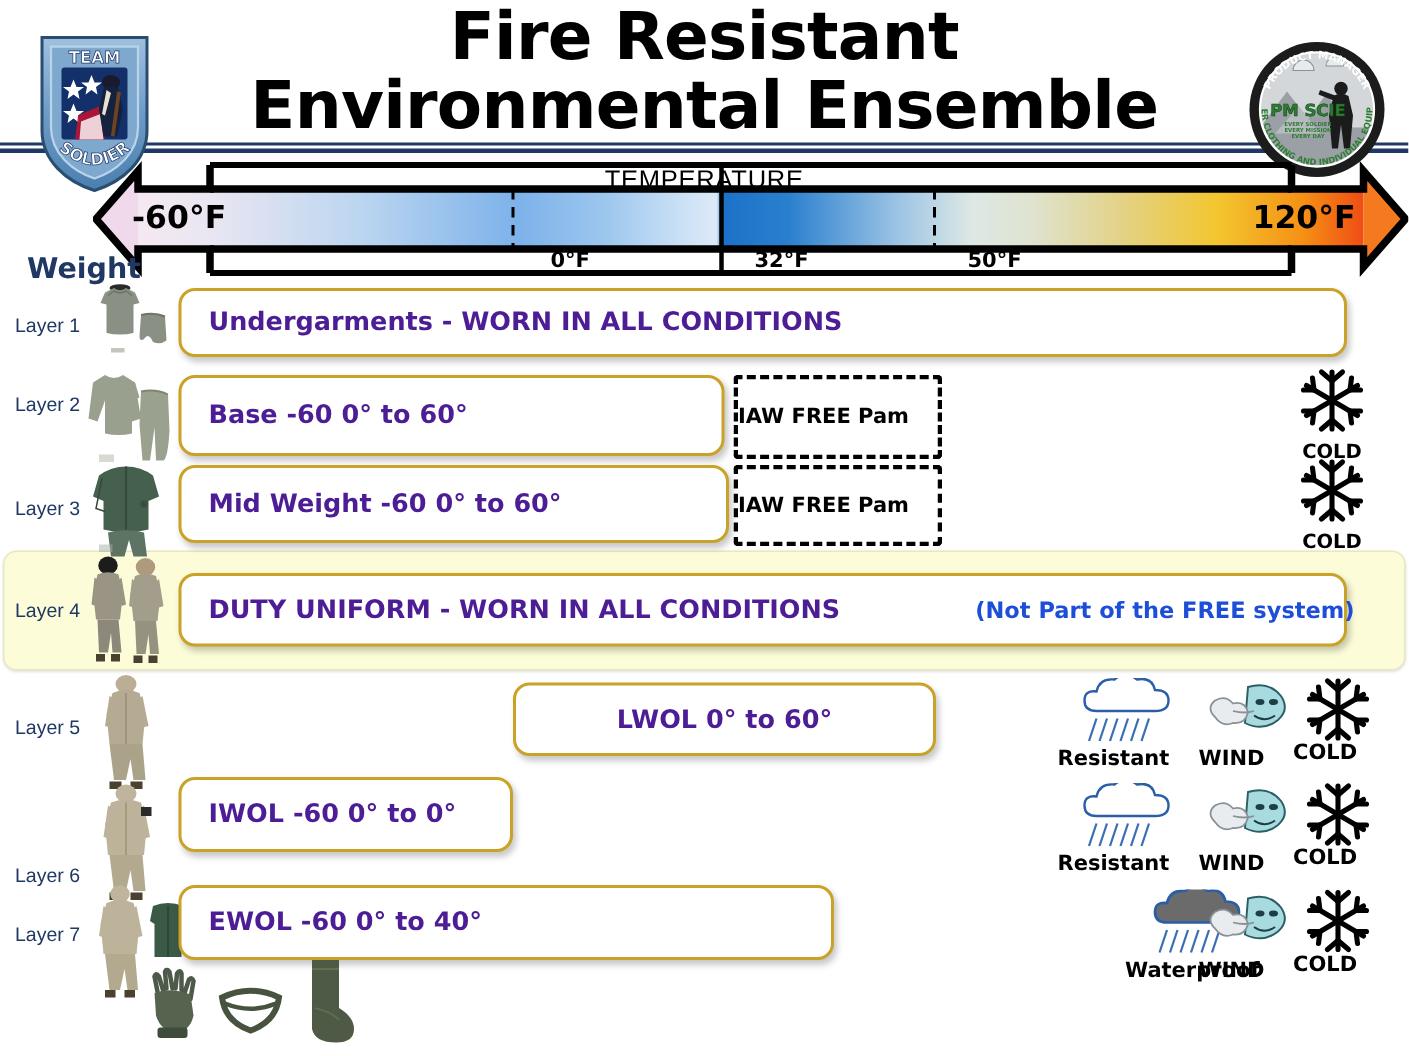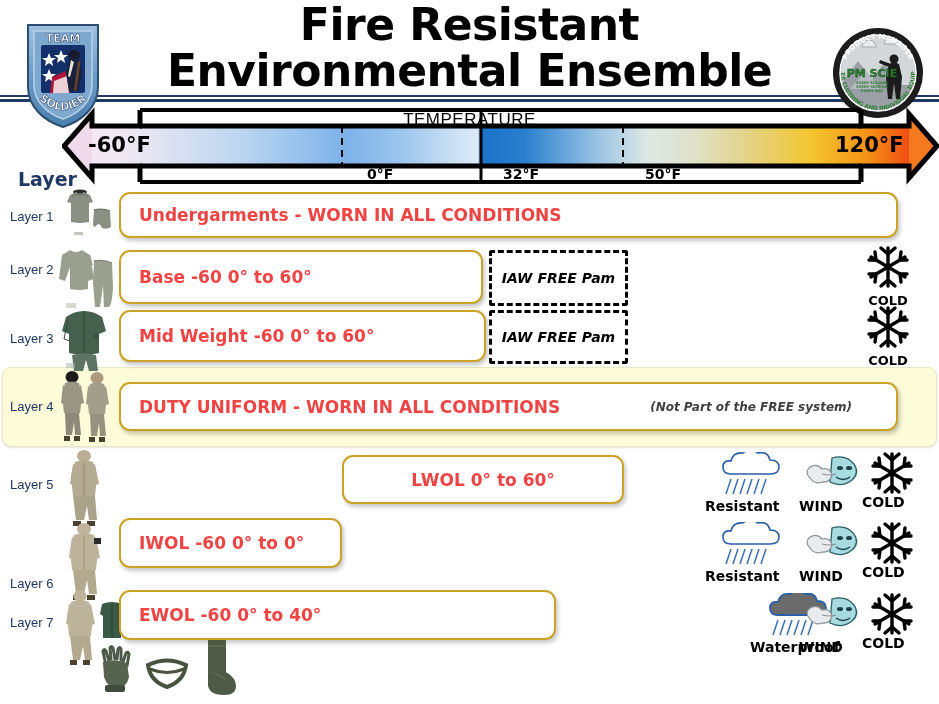--- a/index.html
+++ b/index.html
@@ -77,32 +77,32 @@
 
   
   .box{
     position:absolute;background:#ffffff;
     border:2px solid #c9a227;border-radius:11px;
     box-shadow:2px 3px 4px rgba(0,0,0,.22);
     display:flex;align-items:center;
   }
   .box .btext{
     font-family:"DejaVu Sans", sans-serif;font-weight:bold;
-    font-size:17px;color:#ef4444;padding-left:18px;white-space:nowrap;
+    font-size:17px;color:#4c1d95;padding-left:18px;white-space:nowrap;
   }
   .box .btext.ctr{width:100%;text-align:center;padding-left:0;}
   .box .bnote{
     font-family:"DejaVu Sans", sans-serif;font-weight:bold;
-    font-size:12px;color:#404040;padding-left:90px;white-space:nowrap;font-style:italic;
+    font-size:15px;color:#1d4ed8;padding-left:90px;white-space:nowrap;
   }
 
   
   .dashbox{
     position:absolute;border:3px dashed #000;border-radius:3px;
-    background:transparent;display:flex;align-items:center;justify-content:center;font-style:italic;
+    background:transparent;display:flex;align-items:center;
   }
   .dashbox span{
     font-family:"DejaVu Sans", sans-serif;font-weight:bold;font-size:14px;color:#000;
     white-space:nowrap;
   }
 
   
   .cond{position:absolute;text-align:left;}
   .cond .cap{
     font-family:"DejaVu Sans", sans-serif;font-weight:bold;
@@ -260,21 +260,21 @@
       <line x1="561" y1="20" x2="561" y2="60" stroke="#000" stroke-width="2" stroke-dasharray="7,5"></line>
     </svg>
   </div>
   <div class="temp-label">TEMPERATURE</div>
   <div class="end-label" style="left:88px;">-60°F</div>
   <div class="end-label" style="left:835px;">120°F</div>
   <div class="tick-label" style="left:327px;">0°F</div>
   <div class="tick-label" style="left:463px;">32°F</div>
   <div class="tick-label" style="left:605px;">50°F</div>
 
-  <div class="layers-word">Layer</div>
+  <div class="layers-word">Weight</div>
 
   <div class="band4"></div>
 
   <div class="layer-label" style="left:10px;top:209px;">Layer 1</div>
   <div class="layer-label" style="left:10px;top:262px;">Layer 2</div>
   <div class="layer-label" style="left:10px;top:331px;">Layer 3</div>
   <div class="layer-label" style="left:10px;top:399px;">Layer 4</div>
   <div class="layer-label" style="left:10px;top:477px;">Layer 5</div>
   <div class="layer-label" style="left:10px;top:576px;">Layer 6</div>
   <div class="layer-label" style="left:10px;top:615px;">Layer 7</div>

